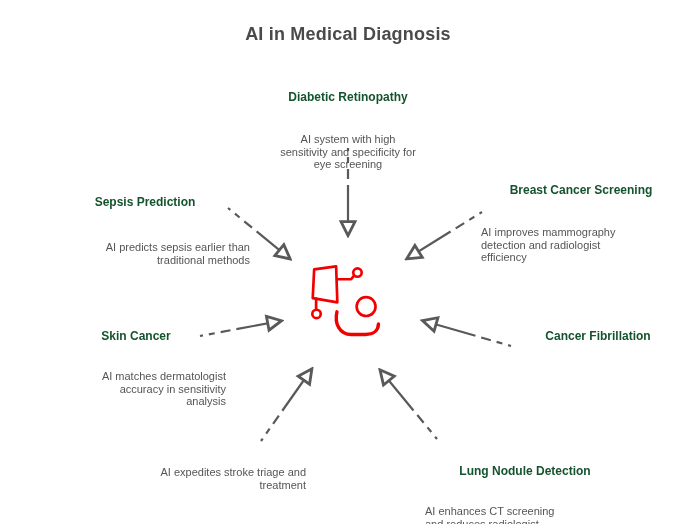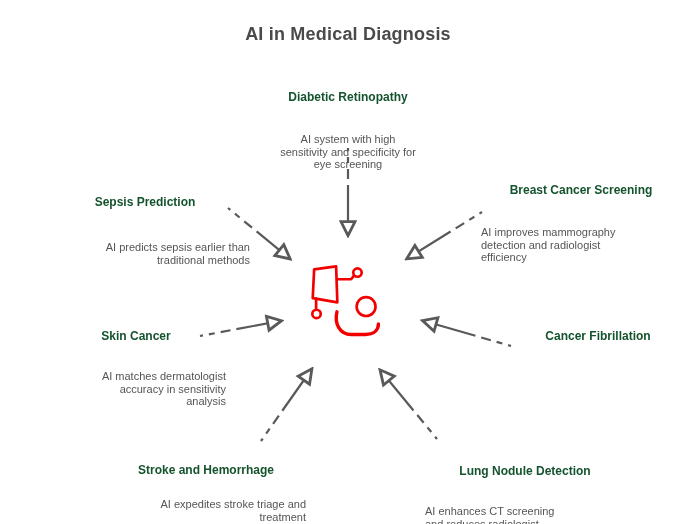--- a/index.html
+++ b/index.html
@@ -98,21 +98,20 @@
   </div>
 
   <div class="node node-lung">
     <div class="node-title">Lung Nodule Detection</div>
     <div class="node-desc">AI enhances CT screening
 and reduces radiologist
 workload</div>
   </div>
 
   <div class="node node-stroke">
-    <div class="node-title">Stroke and Hemorrhage</div>
     <div class="node-desc">AI expedites stroke triage and
 treatment</div>
   </div>
 
   <div class="node node-skin">
     <div class="node-title">Skin Cancer</div>
     <div class="node-desc">AI matches dermatologist
 accuracy in sensitivity
 analysis</div>
   </div>

